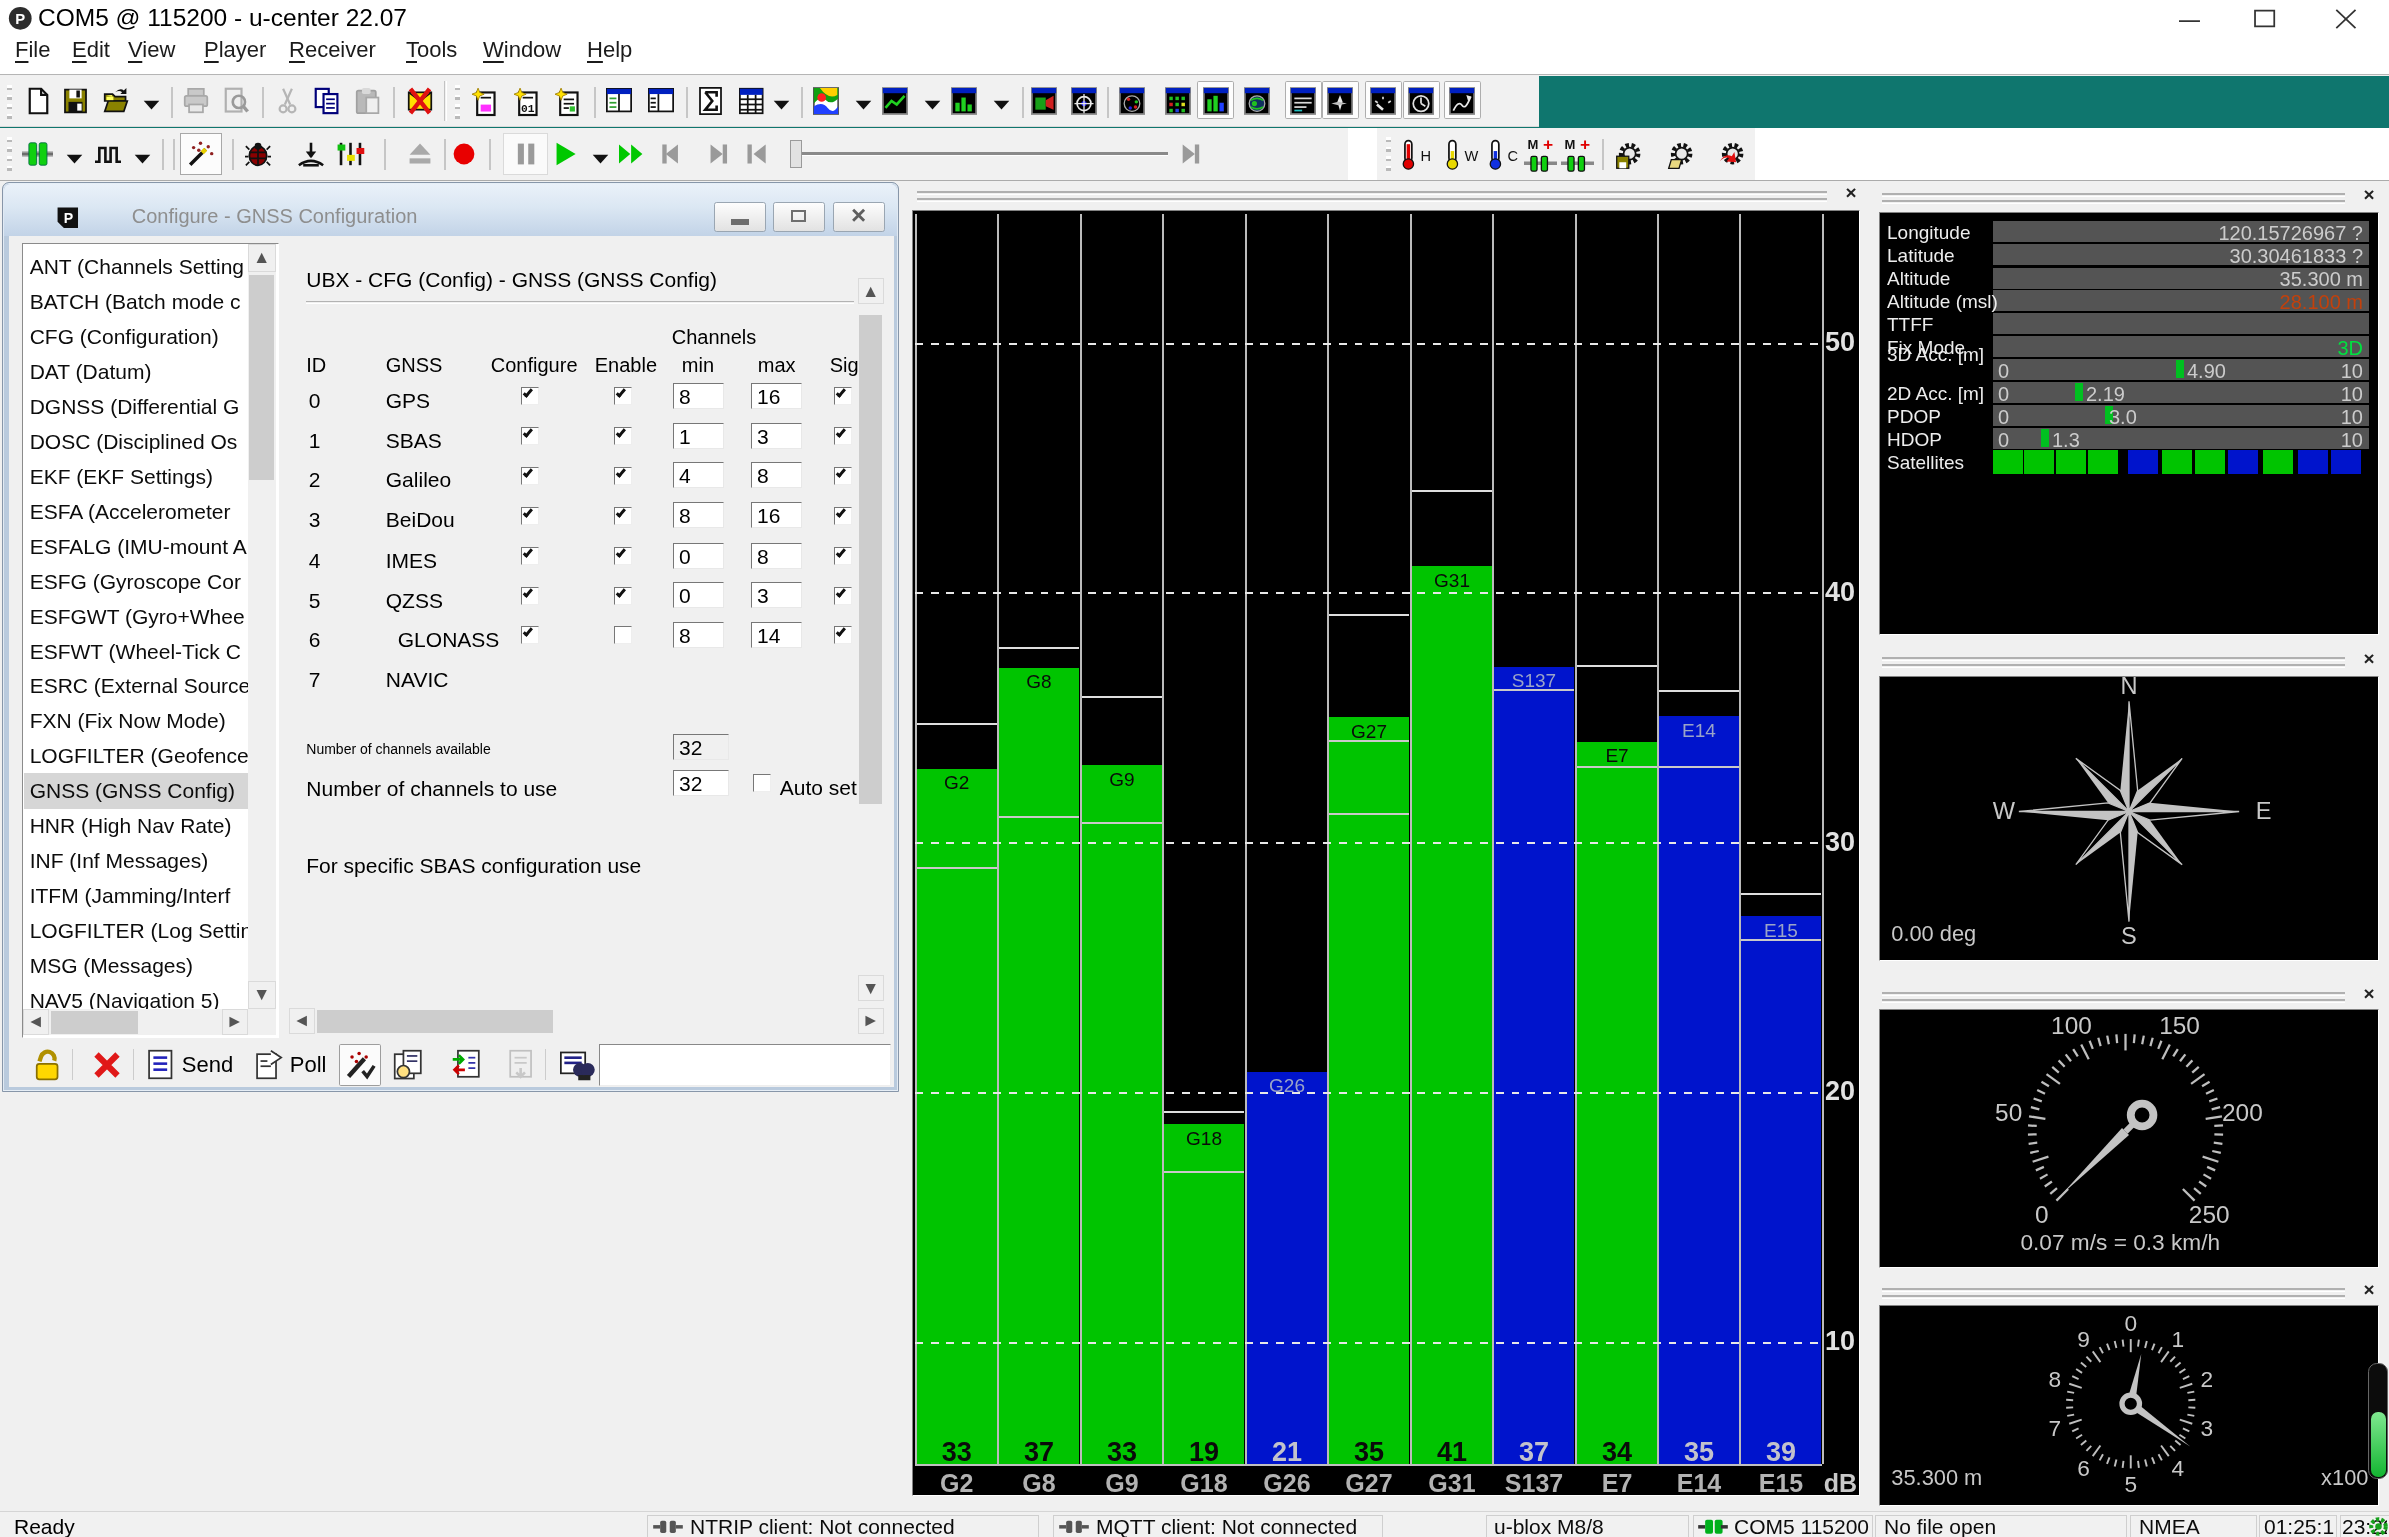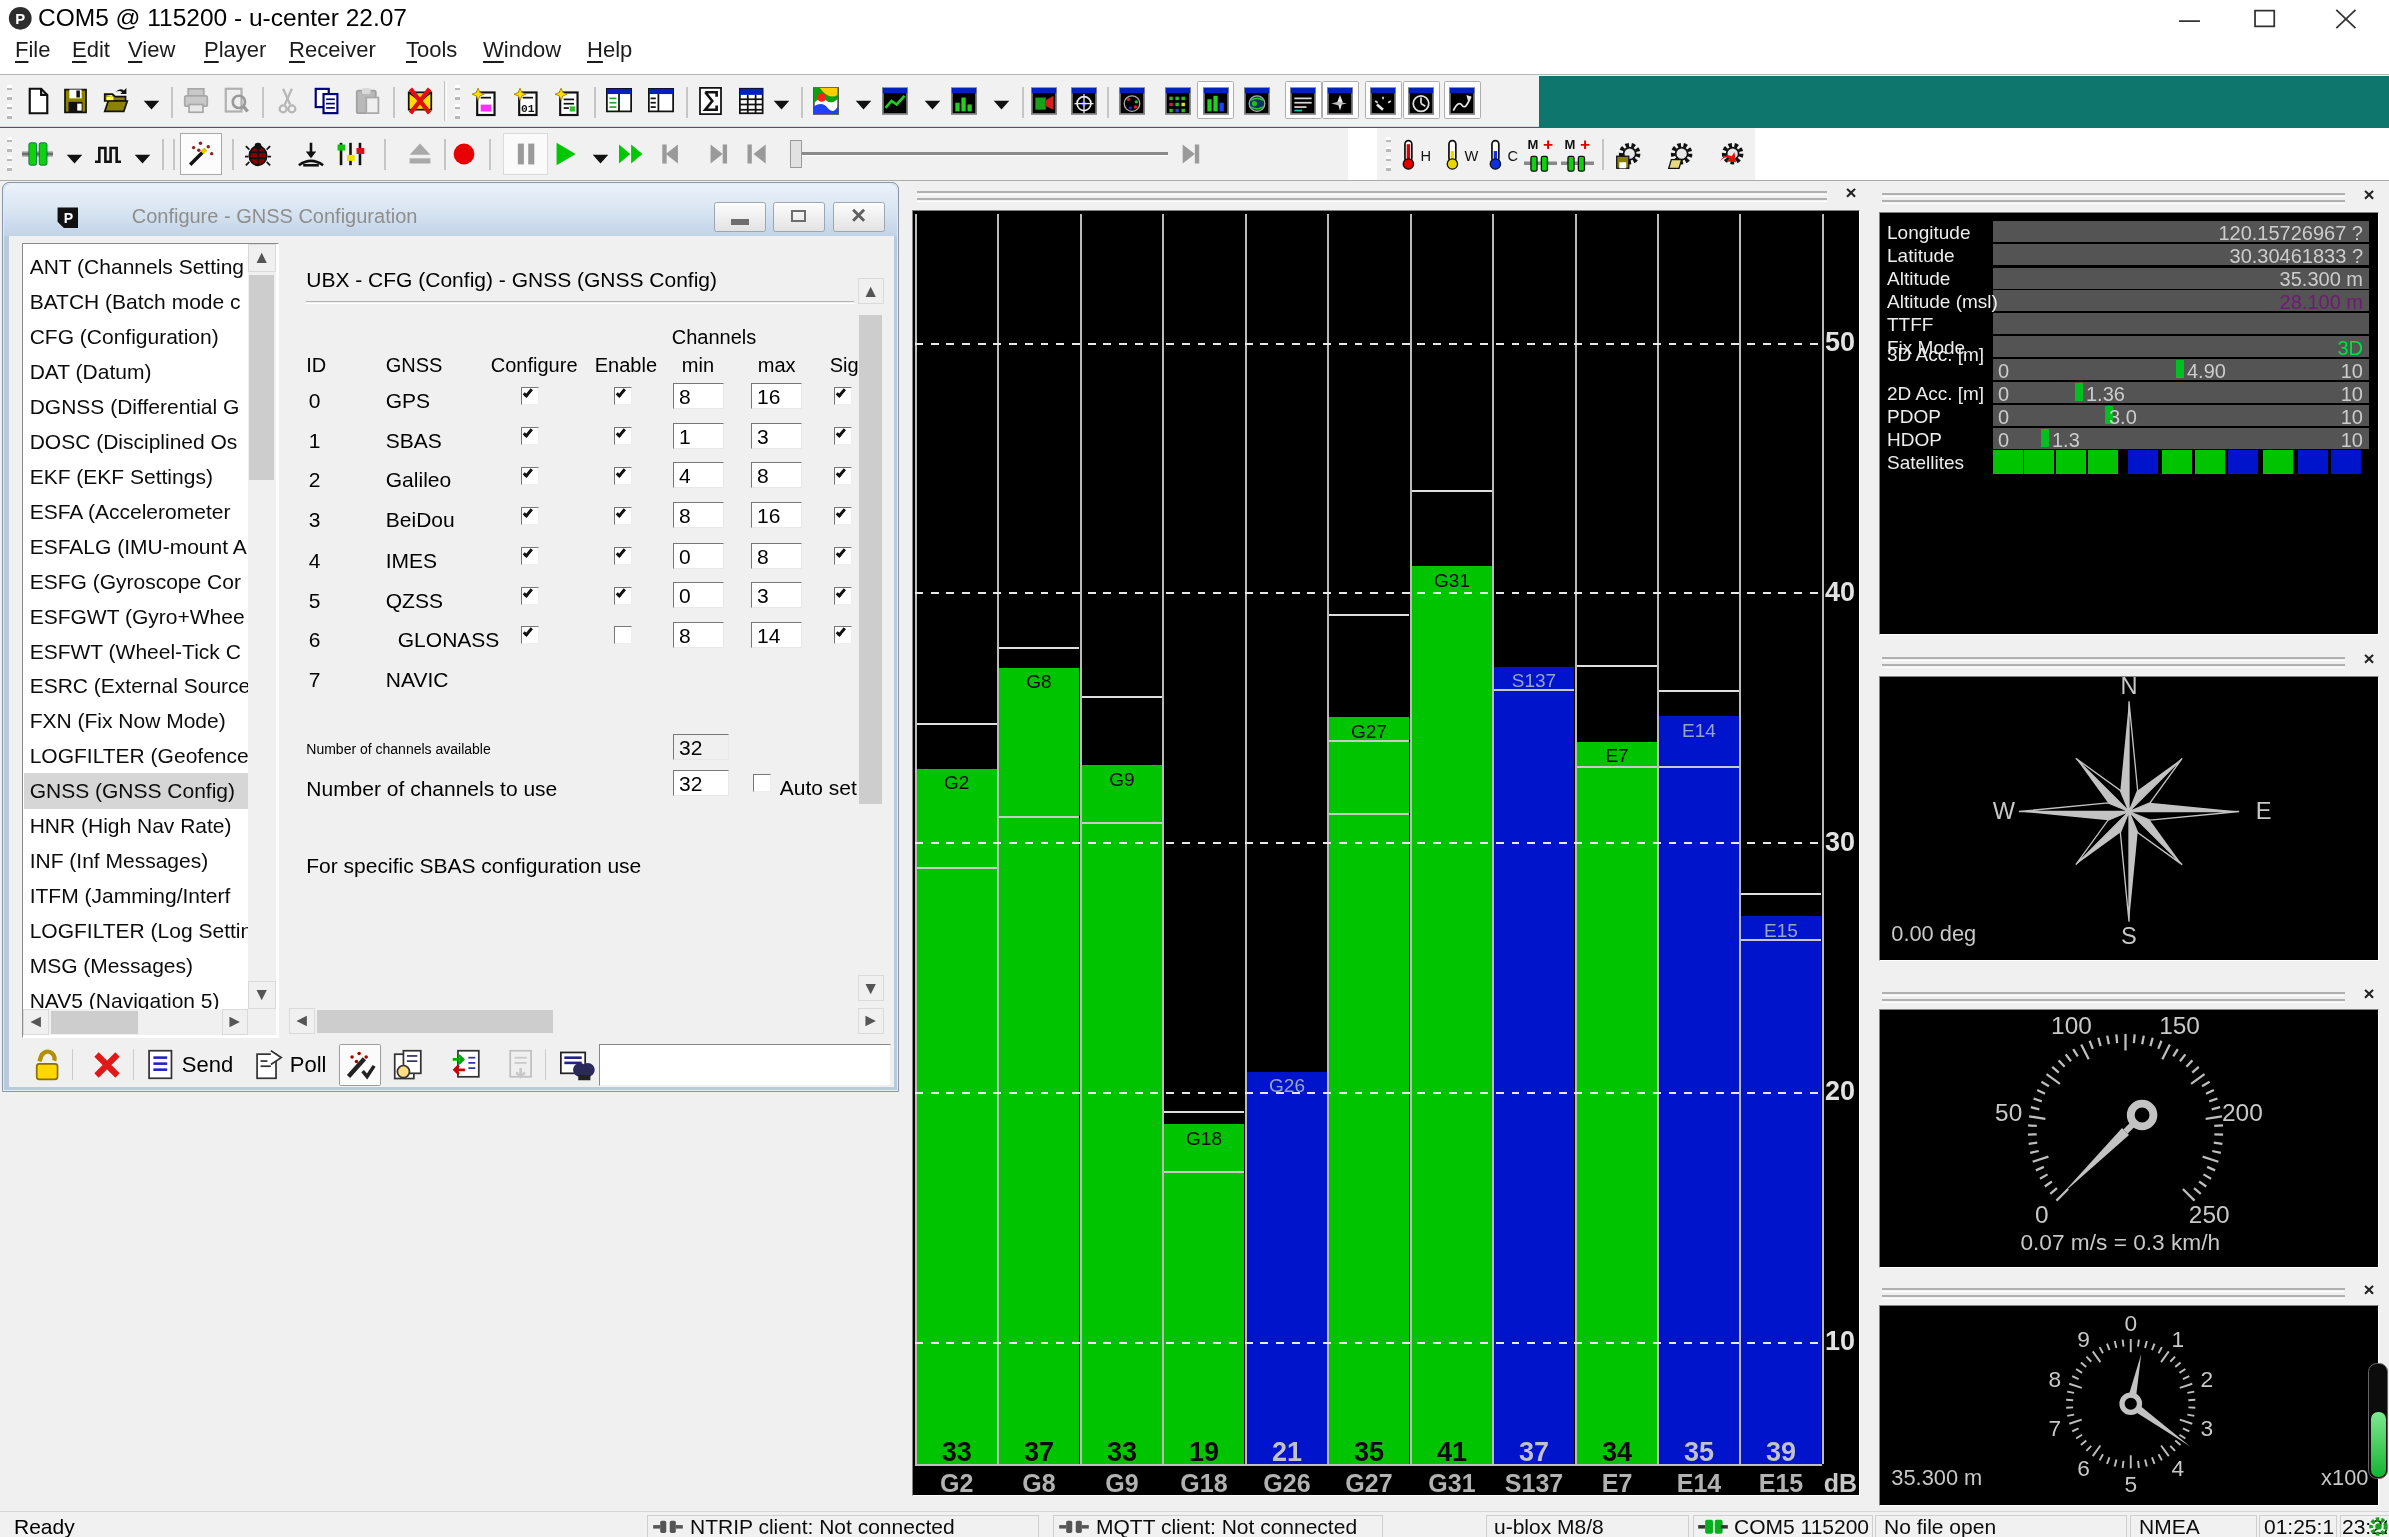--- a/index.html
+++ b/index.html
@@ -857,38 +857,38 @@
   <div class="pbar" style="left:120px;top:39px;width:376px"></div>
   <div class="pv" style="left:120px;top:40px;width:370px;text-align:right;color:#cccccc">120.15726967 ?</div>
   <div class="prow" style="left:14px;top:63px">Latitude</div>
   <div class="pbar" style="left:120px;top:62px;width:376px"></div>
   <div class="pv" style="left:120px;top:63px;width:370px;text-align:right;color:#cccccc">30.30461833 ?</div>
   <div class="prow" style="left:14px;top:86px">Altitude</div>
   <div class="pbar" style="left:120px;top:86px;width:376px"></div>
   <div class="pv" style="left:120px;top:86px;width:370px;text-align:right;color:#cccccc">35.300 m</div>
   <div class="prow" style="left:14px;top:109px">Altitude (msl)</div>
   <div class="pbar" style="left:120px;top:108px;width:376px"></div>
-  <div class="pv" style="left:120px;top:109px;width:370px;text-align:right;color:#701a75">28.100 m</div>
+  <div class="pv" style="left:120px;top:109px;width:370px;text-align:right;color:#c2410c">28.100 m</div>
   <div class="prow" style="left:14px;top:132px">TTFF</div>
   <div class="pbar" style="left:120px;top:131px;width:376px"></div>
   <div class="prow" style="left:14px;top:155px">Fix Mode</div>
   <div class="pbar" style="left:120px;top:154px;width:376px"></div>
   <div class="pv" style="left:120px;top:155px;width:370px;text-align:right;color:#00e040">3D</div>
   <div class="prow" style="left:14px;top:162px">3D Acc. [m]</div>
   <div class="pbar" style="left:120px;top:177px;width:376px"></div>
   <div class="pv" style="left:125px;top:178px">0</div>
   <div class="pv" style="left:120px;top:178px;width:370px;text-align:right">10</div>
   <div class="abs" style="left:303px;top:178px;width:7.9px;height:18.3px;background:#00c020"></div>
   <div class="pv" style="left:314px;top:178px">4.90</div>
   <div class="prow" style="left:14px;top:201px">2D Acc. [m]</div>
   <div class="pbar" style="left:120px;top:200px;width:376px"></div>
   <div class="pv" style="left:125px;top:201px">0</div>
   <div class="pv" style="left:120px;top:201px;width:370px;text-align:right">10</div>
   <div class="abs" style="left:202px;top:201px;width:7.9px;height:18.3px;background:#00c020"></div>
-  <div class="pv" style="left:213px;top:201px">1.36</div>
+  <div class="pv" style="left:213px;top:201px">2.19</div>
   <div class="prow" style="left:14px;top:224px">PDOP</div>
   <div class="pbar" style="left:120px;top:223px;width:376px"></div>
   <div class="pv" style="left:125px;top:224px">0</div>
   <div class="pv" style="left:120px;top:224px;width:370px;text-align:right">10</div>
   <div class="abs" style="left:232px;top:224px;width:7.9px;height:18.3px;background:#00c020"></div>
   <div class="pv" style="left:236px;top:224px">3.0</div>
   <div class="prow" style="left:14px;top:247px">HDOP</div>
   <div class="pbar" style="left:120px;top:246px;width:376px"></div>
   <div class="pv" style="left:125px;top:247px">0</div>
   <div class="pv" style="left:120px;top:247px;width:370px;text-align:right">10</div>

